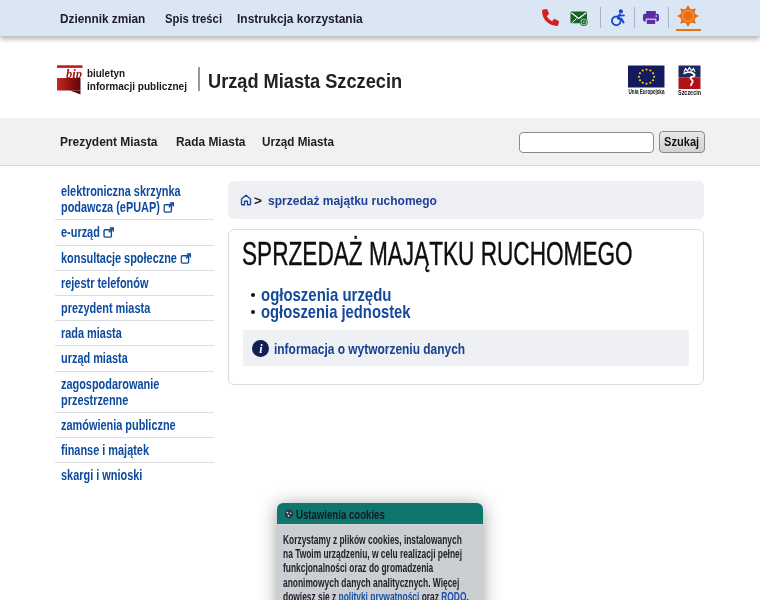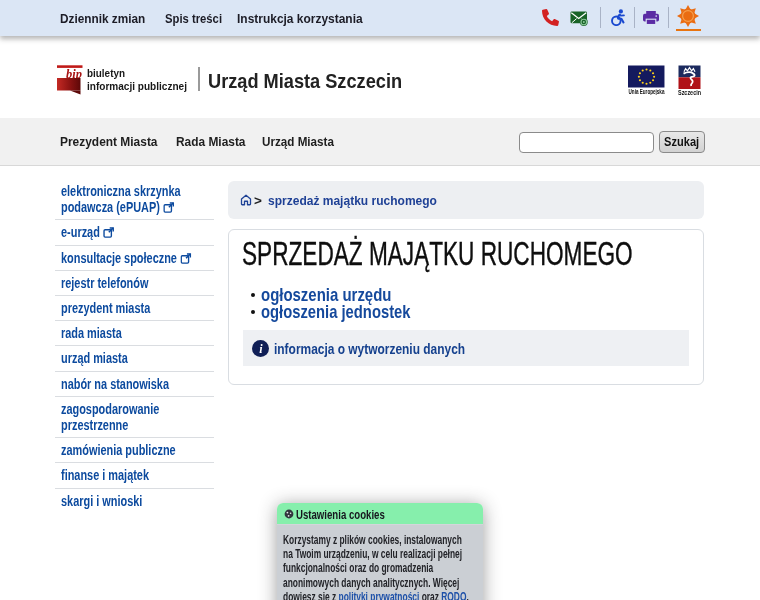--- a/index.html
+++ b/index.html
@@ -55,21 +55,21 @@
 #list .b { width:4px; height:4px; border-radius:50%; background:#111; margin:0 6px 0 9px; }
 #list a { color:#15499c; font-size:19px; font-weight:700; text-decoration:underline; }
 #infobar { position:absolute; left:243px; top:330px; width:446px; height:36px;
   background:#eef0f3; }
 #infobar a { color:#15418e; font-size:15px; font-weight:700; text-decoration:underline; }
 
 
 #cook { position:absolute; left:277px; top:503px; width:206px; height:120px;
   border-radius:6px 6px 0 0; box-shadow:0 2px 18px rgba(40,40,40,.45); z-index:9; }
 #cookhd { position:absolute; left:0; top:0; width:206px; height:22px;
-  background:#86efac; border-bottom:1px solid #d3d6da; border-radius:6px 6px 0 0;padding-left:20px; }
+  background:#0f766e; border-bottom:1px solid #d3d6da; border-radius:6px 6px 0 0;padding-left:20px; }
 #cookbody { position:absolute; left:0; top:22px; width:206px; height:98px; background:#cbcfd4; }
 #cooktxt { position:absolute; left:6px; top:8px; font-size:12px; font-weight:700;
   color:#222328; line-height:14.2px; }
 #cooktxt a { color:#1d50a8; text-decoration:none; }
 </style>
 </head>
 <body>
 
 <div id="topbar">
   <div id="toplinks">
@@ -198,21 +198,20 @@
           </svg></span></span></a>
   <a><span class="cx" style="transform:scaleX(.78)">konsultacje społeczne <span style="display:inline-block;transform:scaleX(1.282);transform-origin:0 50%"><svg width="11" height="11" viewBox="0 0 12 12" style="vertical-align:-1px">
             <rect x="1" y="3" width="8" height="8" rx="1.2" fill="none" stroke="#0c4a9e" stroke-width="1.5"></rect>
             <path d="M6.2 5.8 L11 1" stroke="#0c4a9e" stroke-width="1.6"></path>
             <path d="M7.2 1 H11 V4.8" fill="none" stroke="#0c4a9e" stroke-width="1.6"></path>
           </svg></span></span></a>
   <a><span class="cx" style="transform:scaleX(.78)">rejestr telefonów</span></a>
   <a><span class="cx" style="transform:scaleX(.78)">prezydent miasta</span></a>
   <a><span class="cx" style="transform:scaleX(.78)">rada miasta</span></a>
   <a><span class="cx" style="transform:scaleX(.78)">urząd miasta</span></a>
-  <a><span class="cx" style="transform:scaleX(.78)">nabór na stanowiska</span></a>
   <a><span class="cx" style="transform:scaleX(.78)">zagospodarowanie<br>przestrzenne</span></a>
   <a><span class="cx" style="transform:scaleX(.78)">zamówienia publiczne</span></a>
   <a><span class="cx" style="transform:scaleX(.78)">finanse i majątek</span></a>
   <a><span class="cx" style="transform:scaleX(.78)">skargi i wnioski</span></a>
 </div>
 
 <div id="crumb">
   <svg class="abs" style="left:12px;top:13px" width="12" height="12" viewBox="0 0 24 24">
     <path d="M3 10 L12 2.5 L21 10 V20 a1.5 1.5 0 0 1 -1.5 1.5 H15 v-7 H9 v7 H4.5 A1.5 1.5 0 0 1 3 20 Z" fill="none" stroke="#1e4296" stroke-width="2.6" stroke-linejoin="round"></path>
   </svg>

